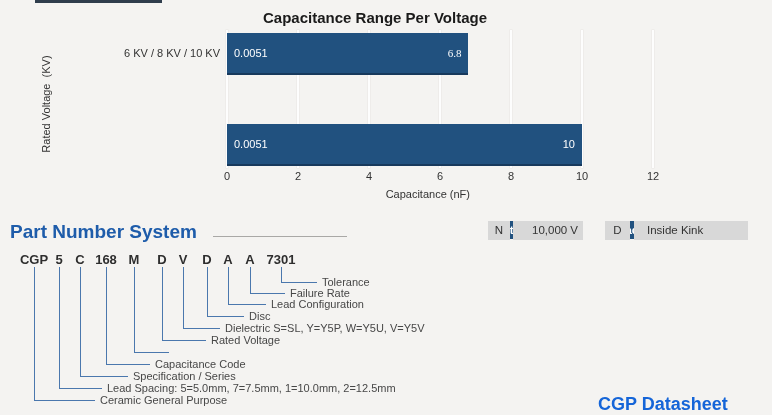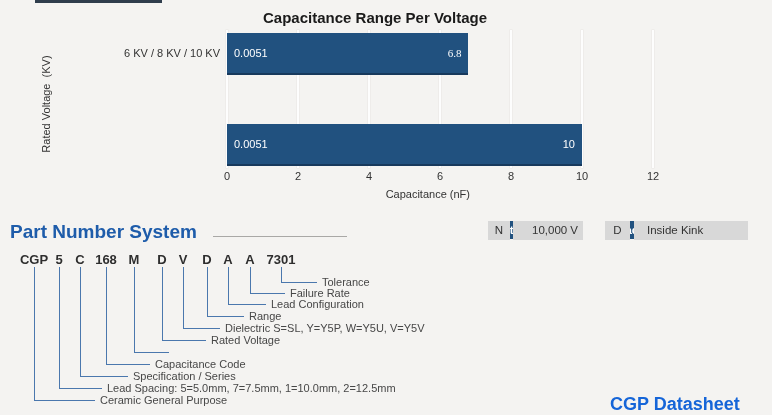--- a/index.html
+++ b/index.html
@@ -95,21 +95,21 @@
         <div class="abs leader-v" style="left: 162px; top: 52px; height: 73px;"></div>
         <div class="abs leader-h" style="left: 162px; top: 125px; width: 44px;"></div>
         <div class="abs meaning" style="left: 211px; top: 119px;">Rated Voltage</div>
         <div class="abs part-seg" style="left: 183px; top: 37px;">V</div>
         <div class="abs leader-v" style="left: 183px; top: 52px; height: 61px;"></div>
         <div class="abs leader-h" style="left: 183px; top: 113px; width: 37px;"></div>
         <div class="abs meaning" style="left: 225px; top: 107px;">Dielectric S=SL, Y=Y5P, W=Y5U, V=Y5V</div>
         <div class="abs part-seg" style="left: 207px; top: 37px;">D</div>
         <div class="abs leader-v" style="left: 207px; top: 52px; height: 49px;"></div>
         <div class="abs leader-h" style="left: 207px; top: 101px; width: 37px;"></div>
-        <div class="abs meaning" style="left: 249px; top: 95px;">Range</div>
+        <div class="abs meaning" style="left: 249px; top: 95px;">Disc</div>
         <div class="abs part-seg" style="left: 228px; top: 37px;">A</div>
         <div class="abs leader-v" style="left: 228px; top: 52px; height: 37px;"></div>
         <div class="abs leader-h" style="left: 228px; top: 89px; width: 38px;"></div>
         <div class="abs meaning" style="left: 271px; top: 83px;">Lead Configuration</div>
         <div class="abs part-seg" style="left: 250px; top: 37px;">A</div>
         <div class="abs leader-v" style="left: 250px; top: 52px; height: 26px;"></div>
         <div class="abs leader-h" style="left: 250px; top: 78px; width: 35px;"></div>
         <div class="abs meaning" style="left: 290px; top: 72px;">Failure Rate</div>
         <div class="abs part-seg" style="left: 281px; top: 37px;">7301</div>
         <div class="abs leader-v" style="left: 281px; top: 52px; height: 15px;"></div>
@@ -162,15 +162,15 @@
       <div style="left: 0px; top: 65px; width: 143px; height: 19px;">
         <div class="abs cell code" style="left: 0px; top: 0px; width: 25px; height: 19px;">C</div>
         <div class="abs cell" style="left: 29px; top: 0px; width: 114px; height: 19px; padding-left: 13px;">Outside Kink</div>
       </div>
       <div style="left: 0px; top: 87px; width: 143px; height: 19px;">
         <div class="abs cell code" style="left: 0px; top: 0px; width: 25px; height: 19px;">D</div>
         <div class="abs cell" style="left: 29px; top: 0px; width: 114px; height: 19px; padding-left: 13px;">Inside Kink</div>
       </div>
     </div>
 
-  <a class="abs datasheet-link" style="left:598px;top:394px;margin-left:12px;">CGP Datasheet</a>
+  <a class="abs datasheet-link" style="left:598px;top:394px;">CGP Datasheet</a>
 
 </div>
 
 </body></html>

